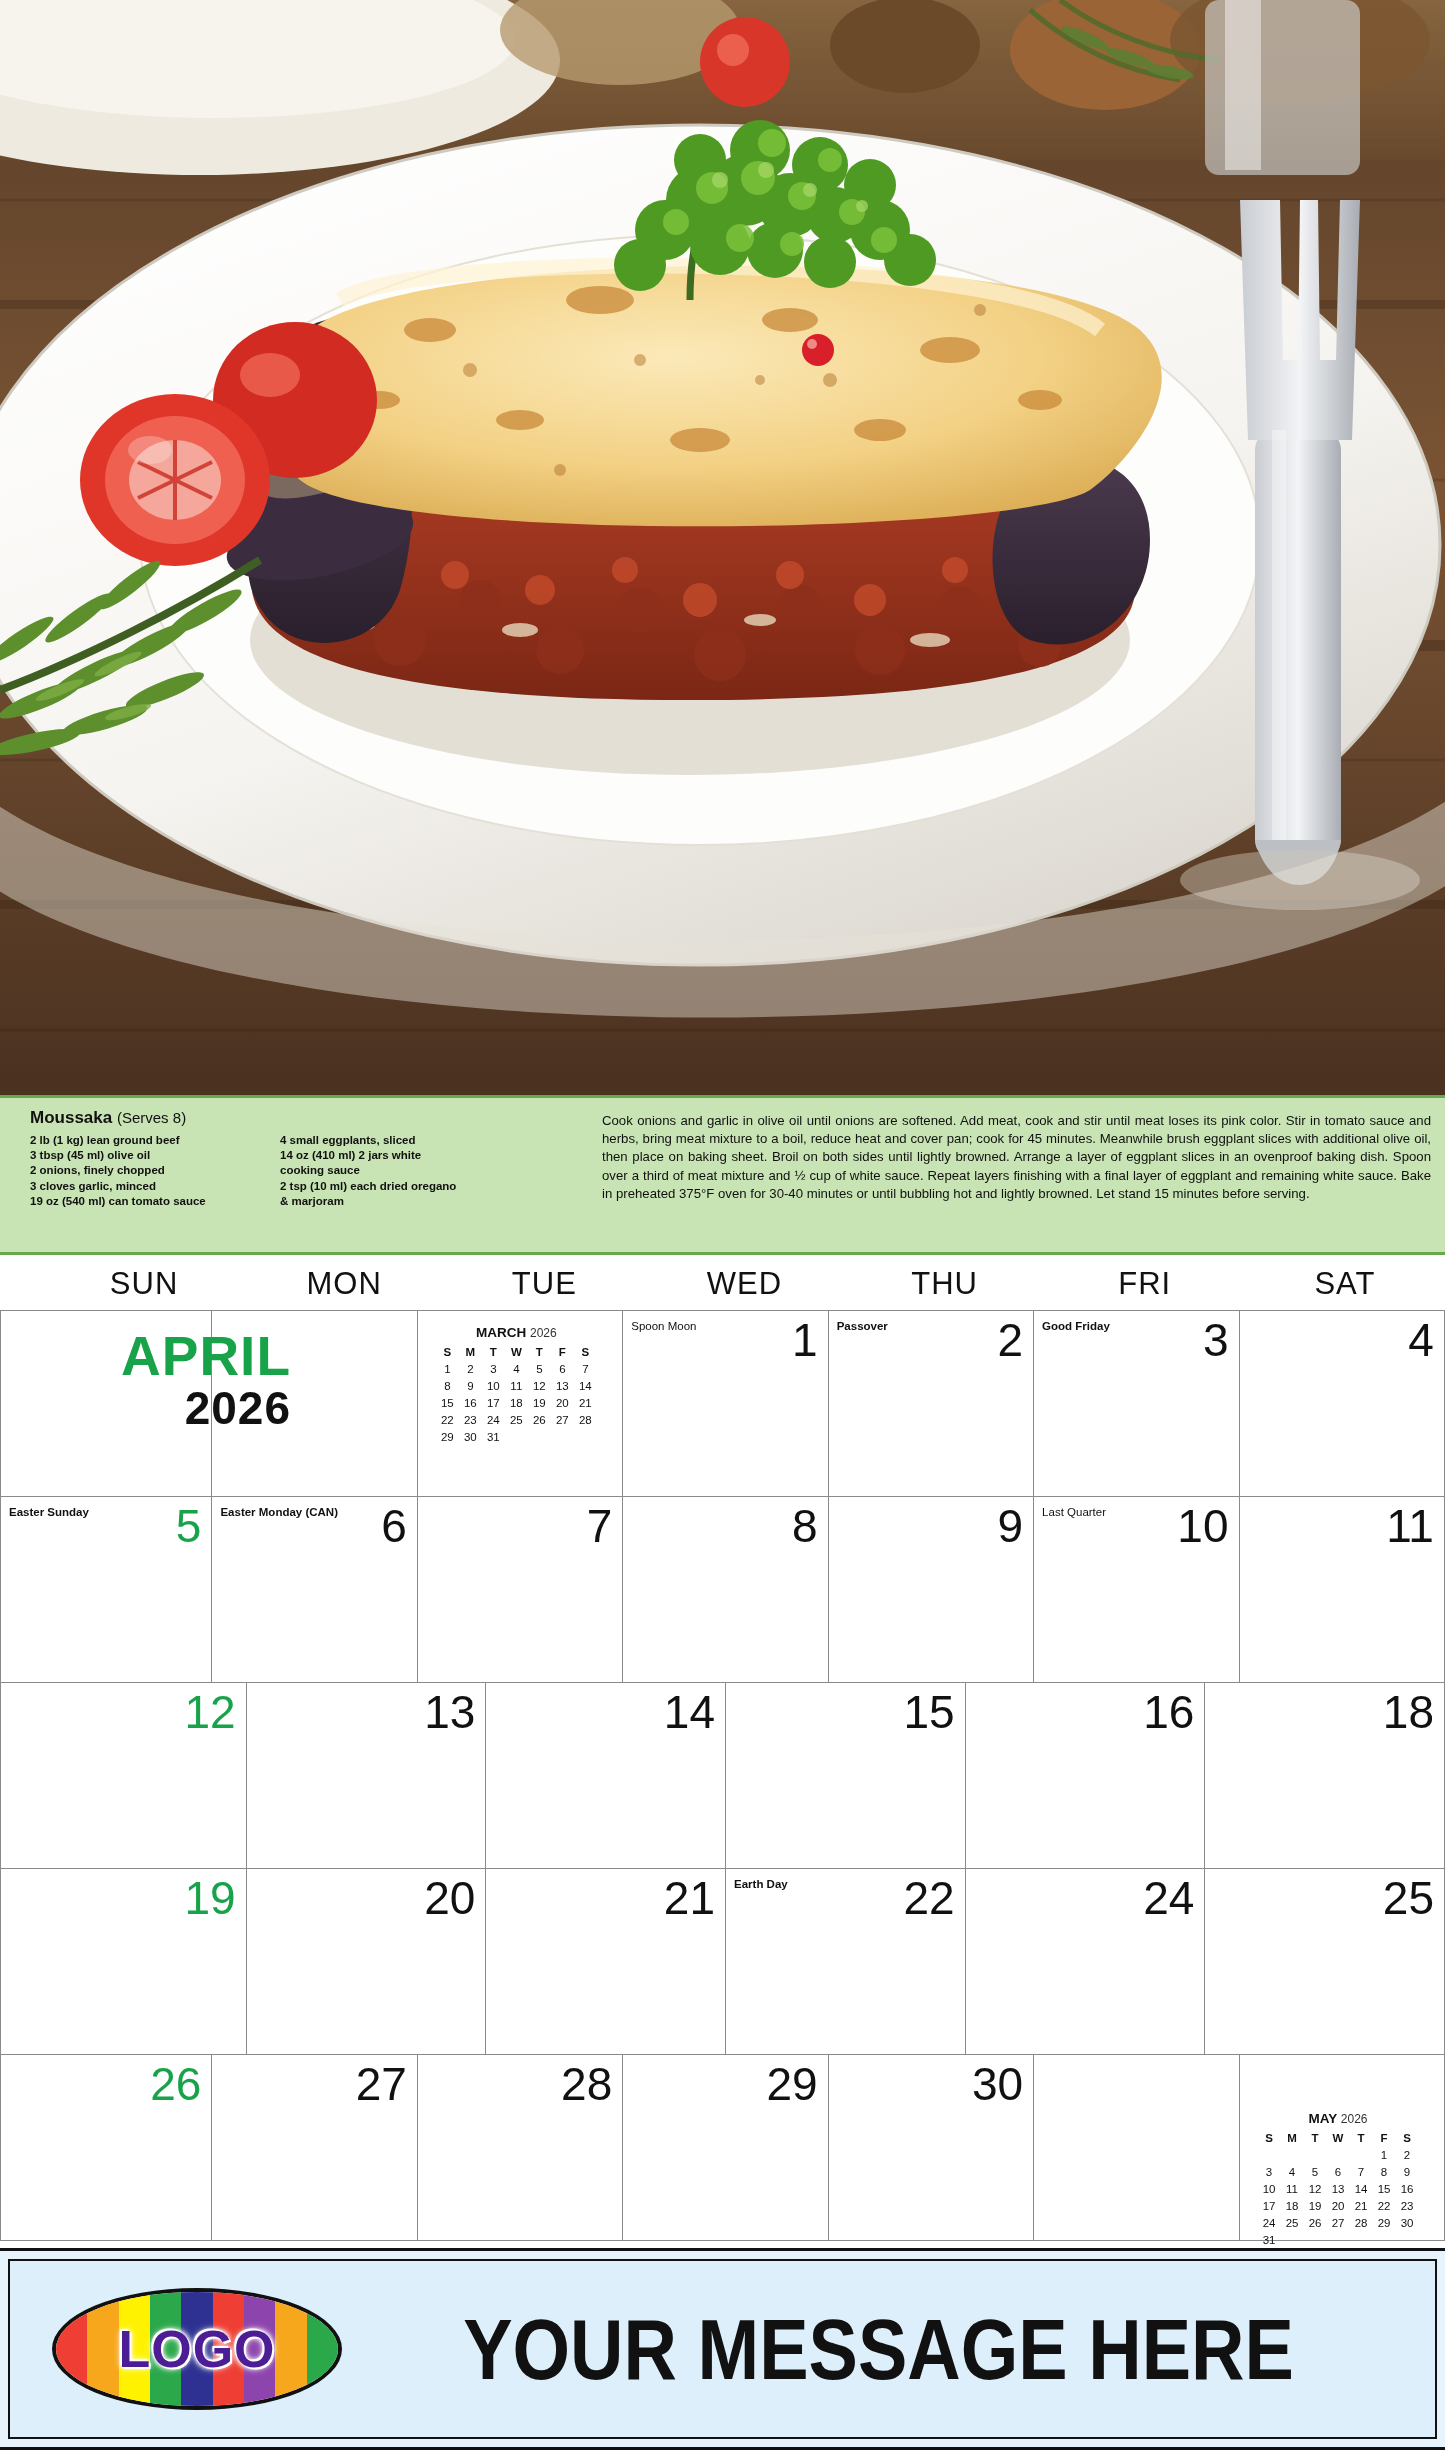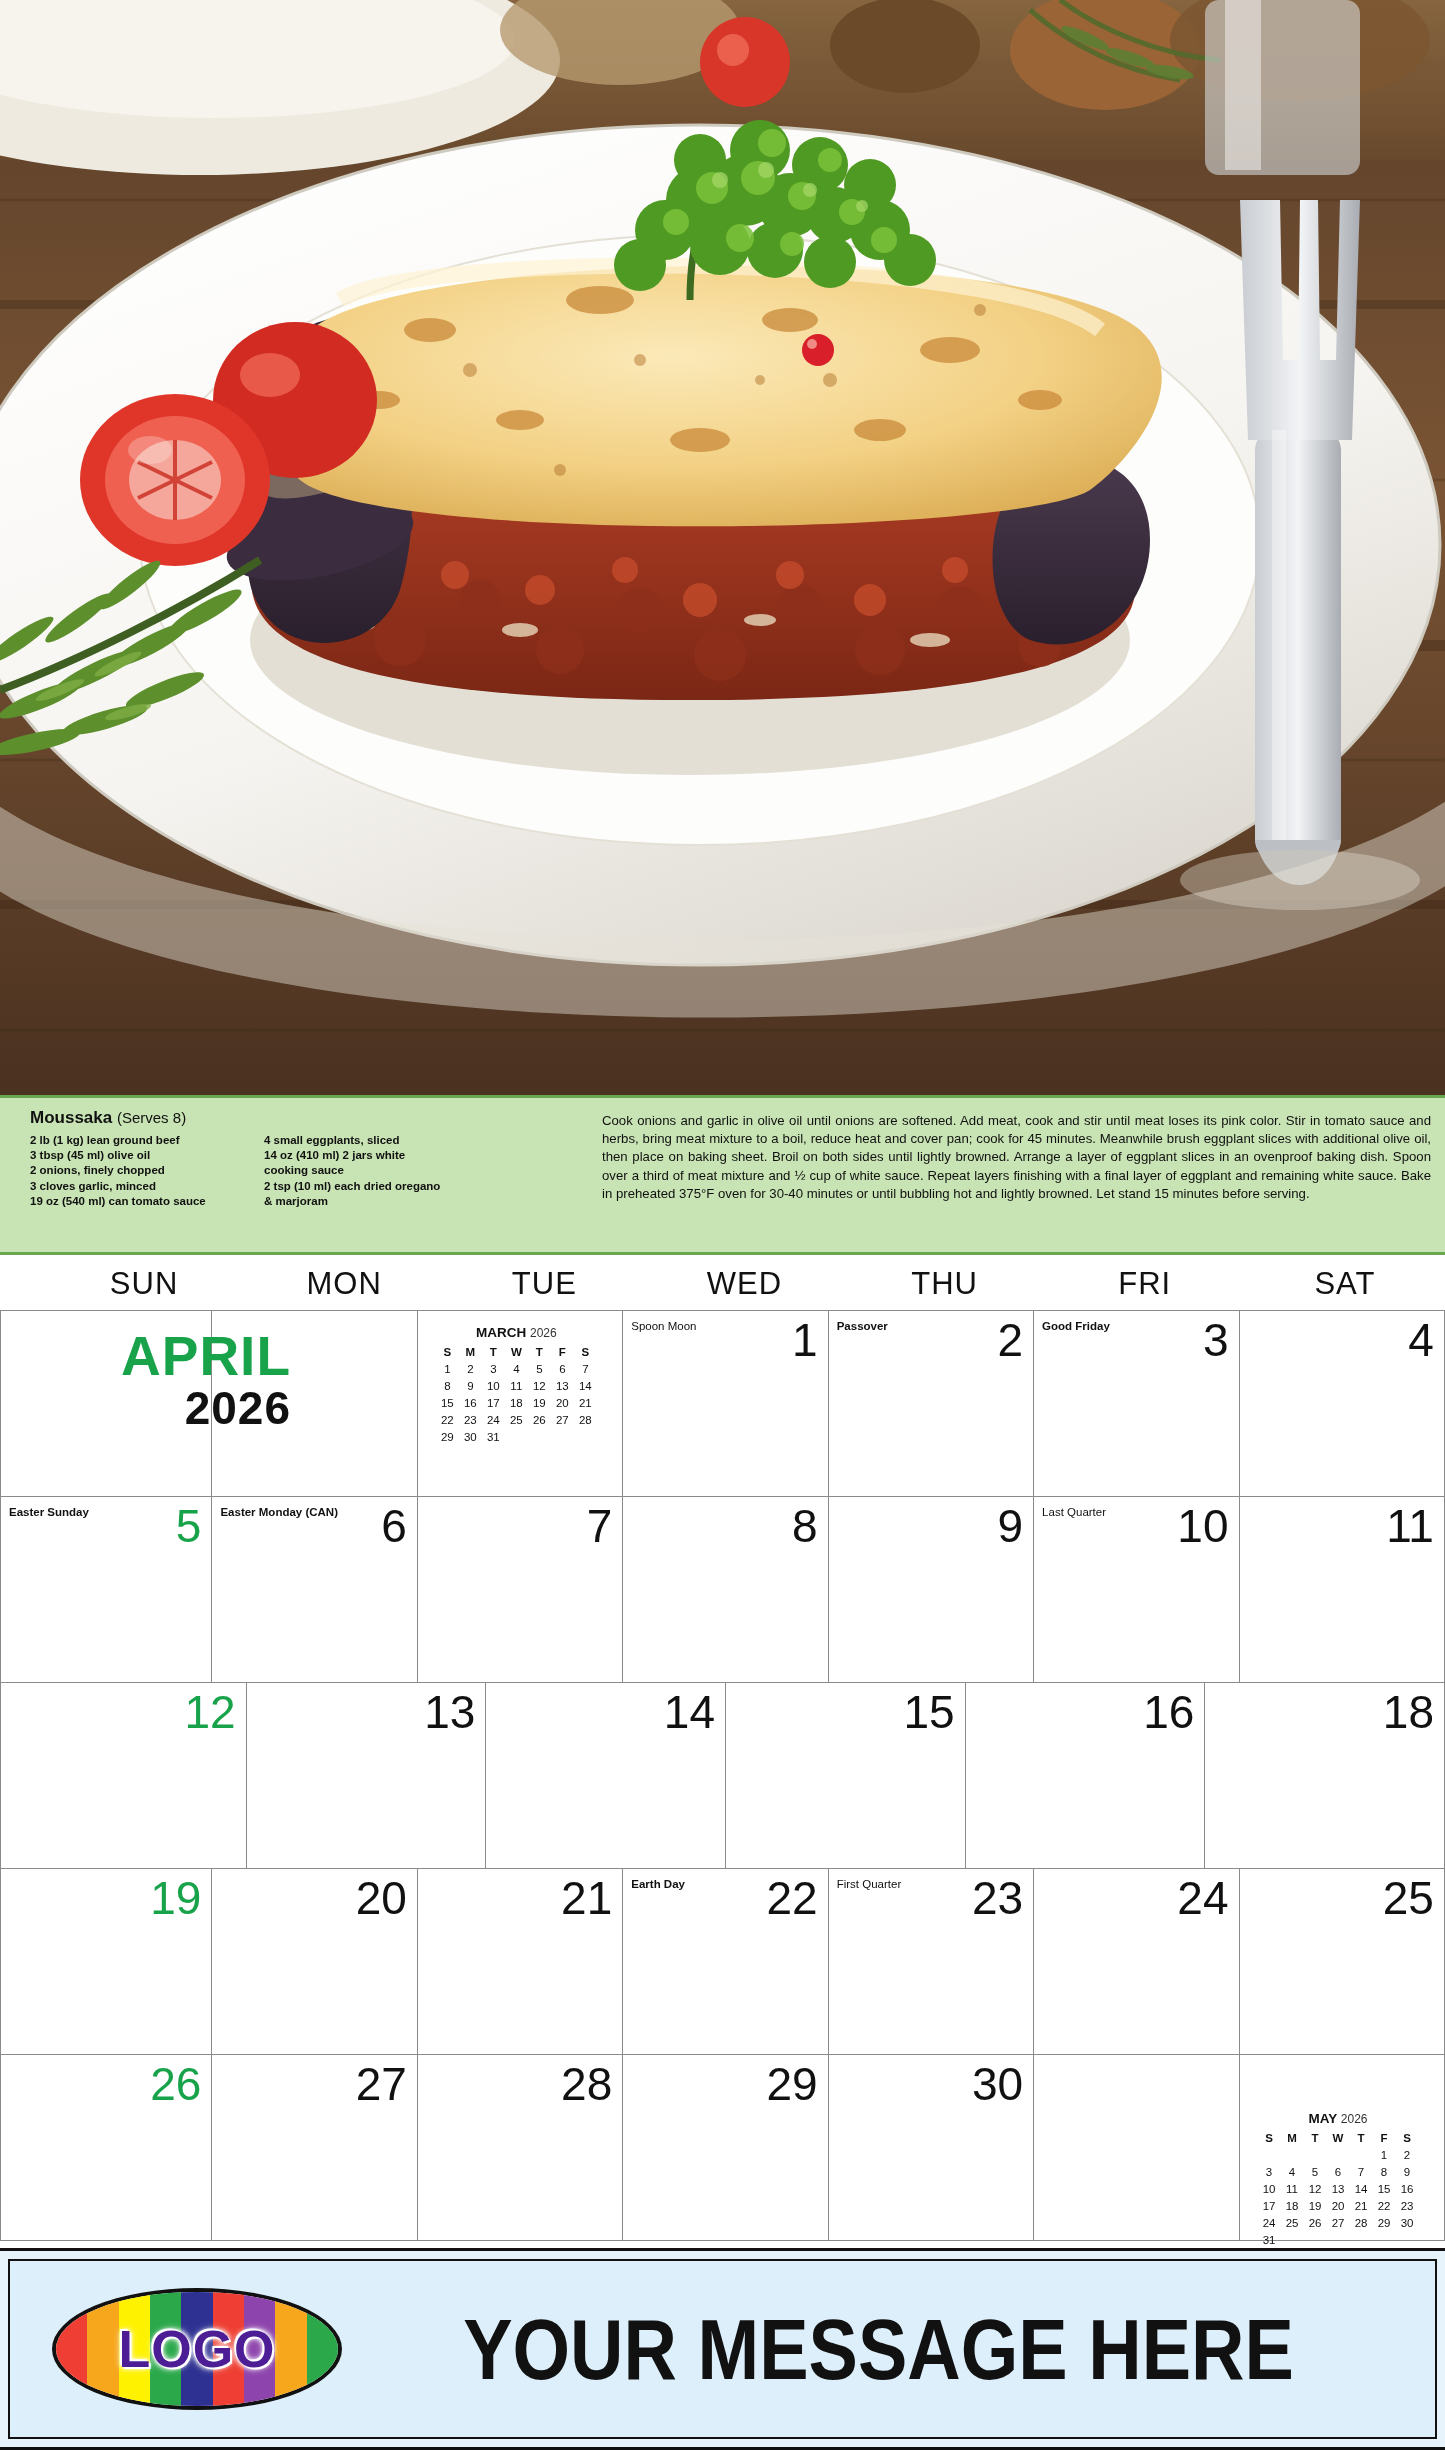--- a/index.html
+++ b/index.html
@@ -25,21 +25,21 @@
     position:absolute; left:0; top:1095px; width:1445px; height:160px;
     background:#c9e4b4;
     border-top:3px solid #6aa84f;
     border-bottom:3px solid #6aa84f;
     padding:10px 14px 8px 30px;
     display:flex; align-items:flex-start;
   }
   .recipe .col-ing { width:560px; flex:0 0 560px; }
   .recipe .title { font-size:17px; font-weight:bold; color:#111; margin-bottom:5px; }
   .recipe .title .serves { font-weight:normal; font-size:15px; }
-  .ing-cols { display:flex; gap:2px; }
+  .ing-cols { display:flex; gap:18px; }
   .ing-cols ul { list-style:none; margin:0; padding:0; }
   .ing-cols li { font-size:11.5px; line-height:1.32; color:#111; font-weight:bold; }
   .ing-a { width:232px; }
   .ing-b { width:220px; }
   .method {
     flex:1; font-size:13.2px; line-height:1.38; color:#111; text-align:justify;
     padding-left:12px; padding-top:4px;
   }
 
   
@@ -580,24 +580,20 @@
         </div>
         <div class="cell">
           <div class="evt"></div>
           <div class="num">21</div>
         </div>
         <div class="cell">
           <div class="evt">Earth Day</div>
           <div class="num">22</div>
         </div>
         <div class="cell">
-          <div class="evt light">First Quarter</div>
-          <div class="num">23</div>
-        </div>
-        <div class="cell">
           <div class="evt"></div>
           <div class="num">24</div>
         </div>
         <div class="cell">
           <div class="evt"></div>
           <div class="num">25</div>
         </div>
       </div>
 
       <div class="week">

